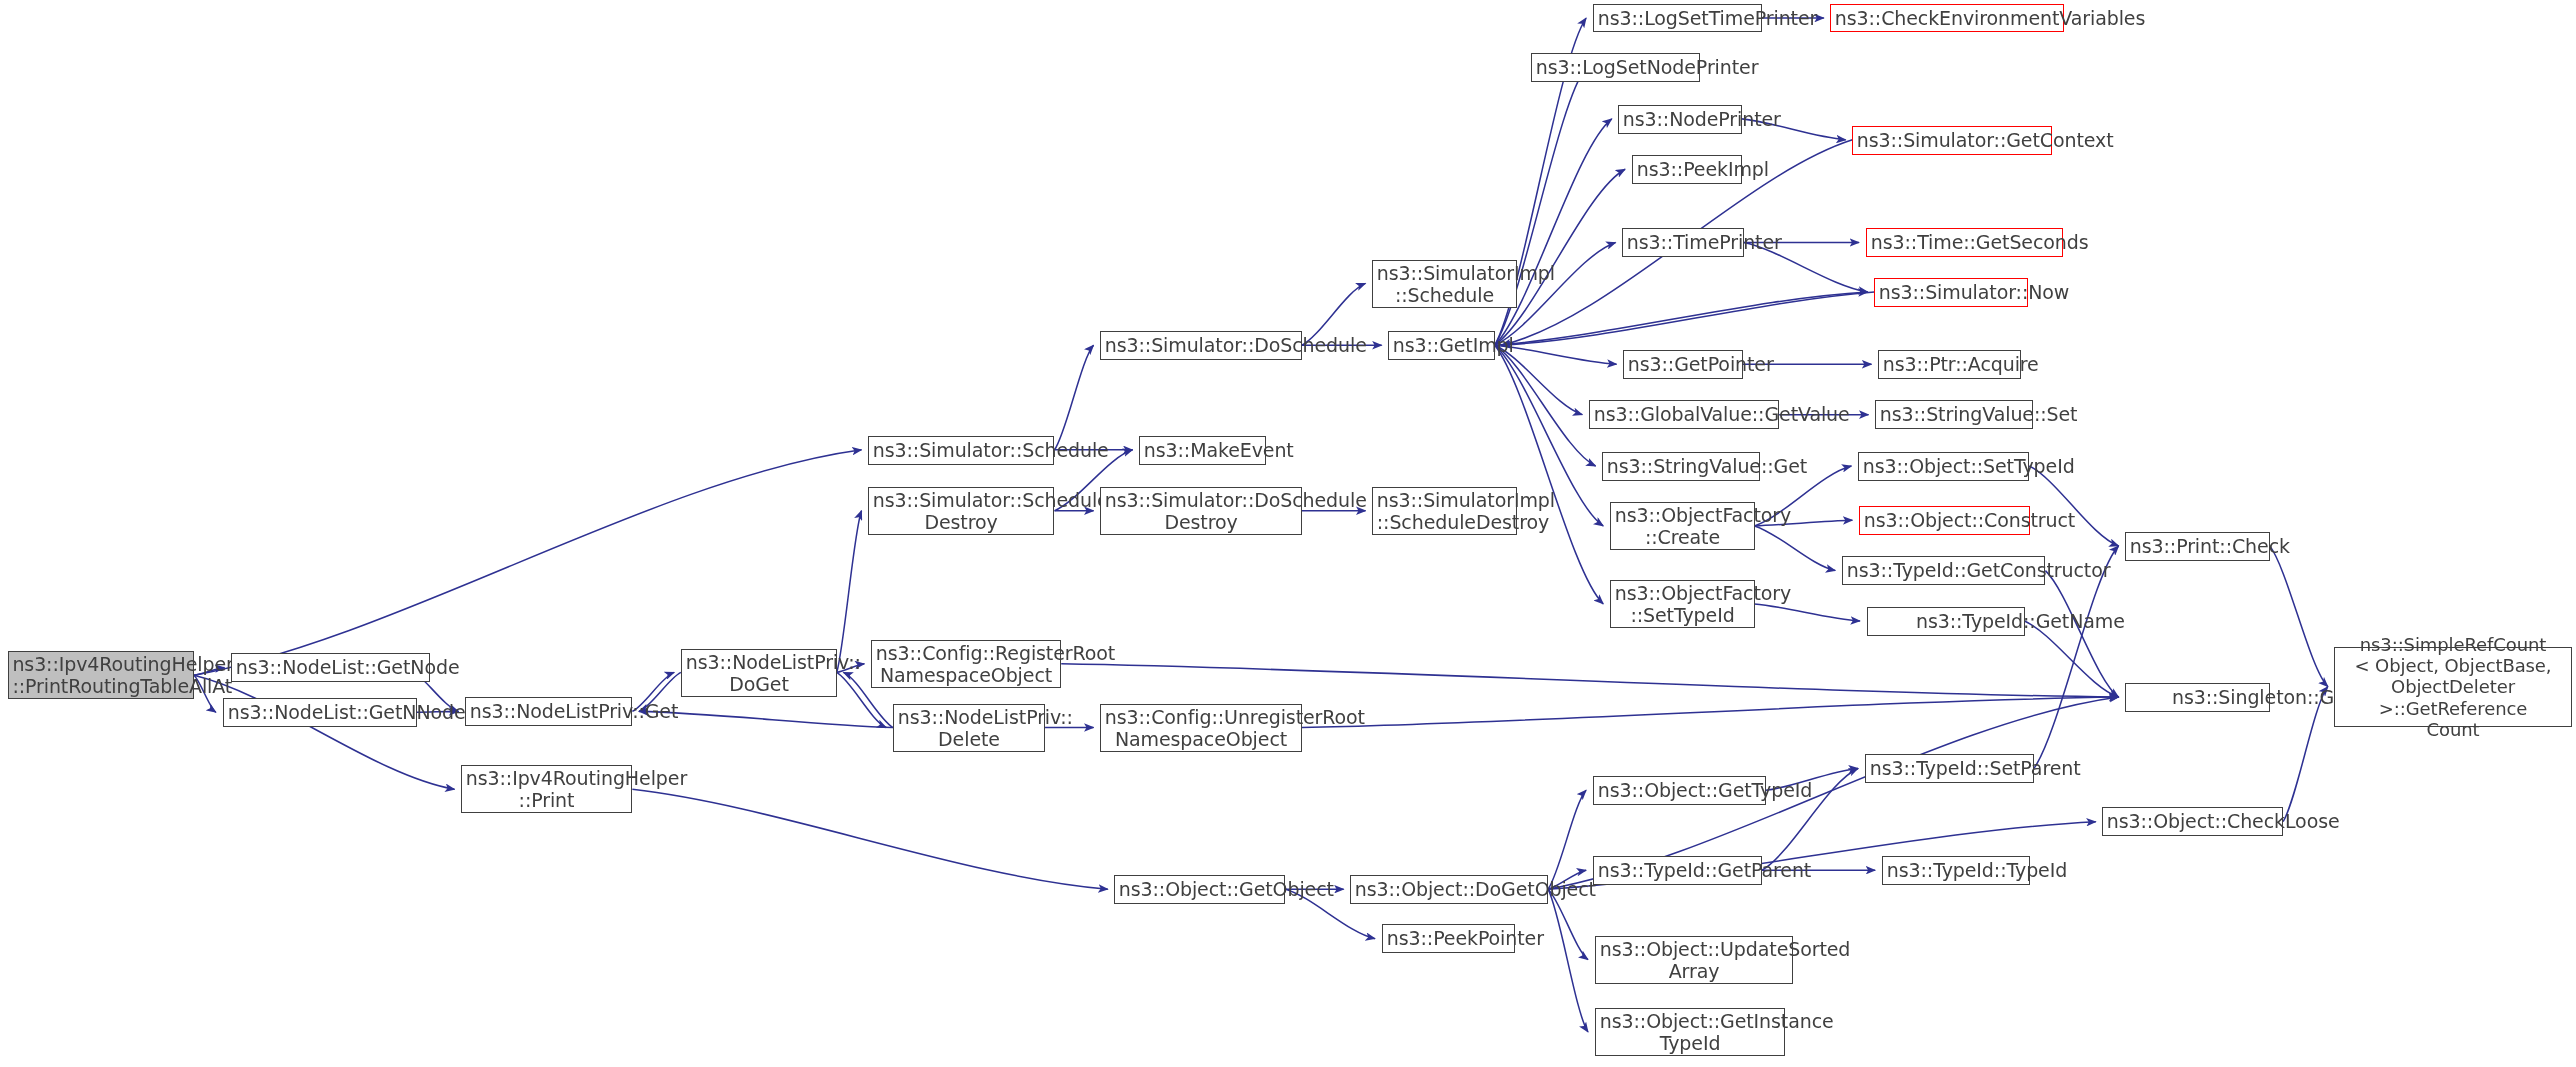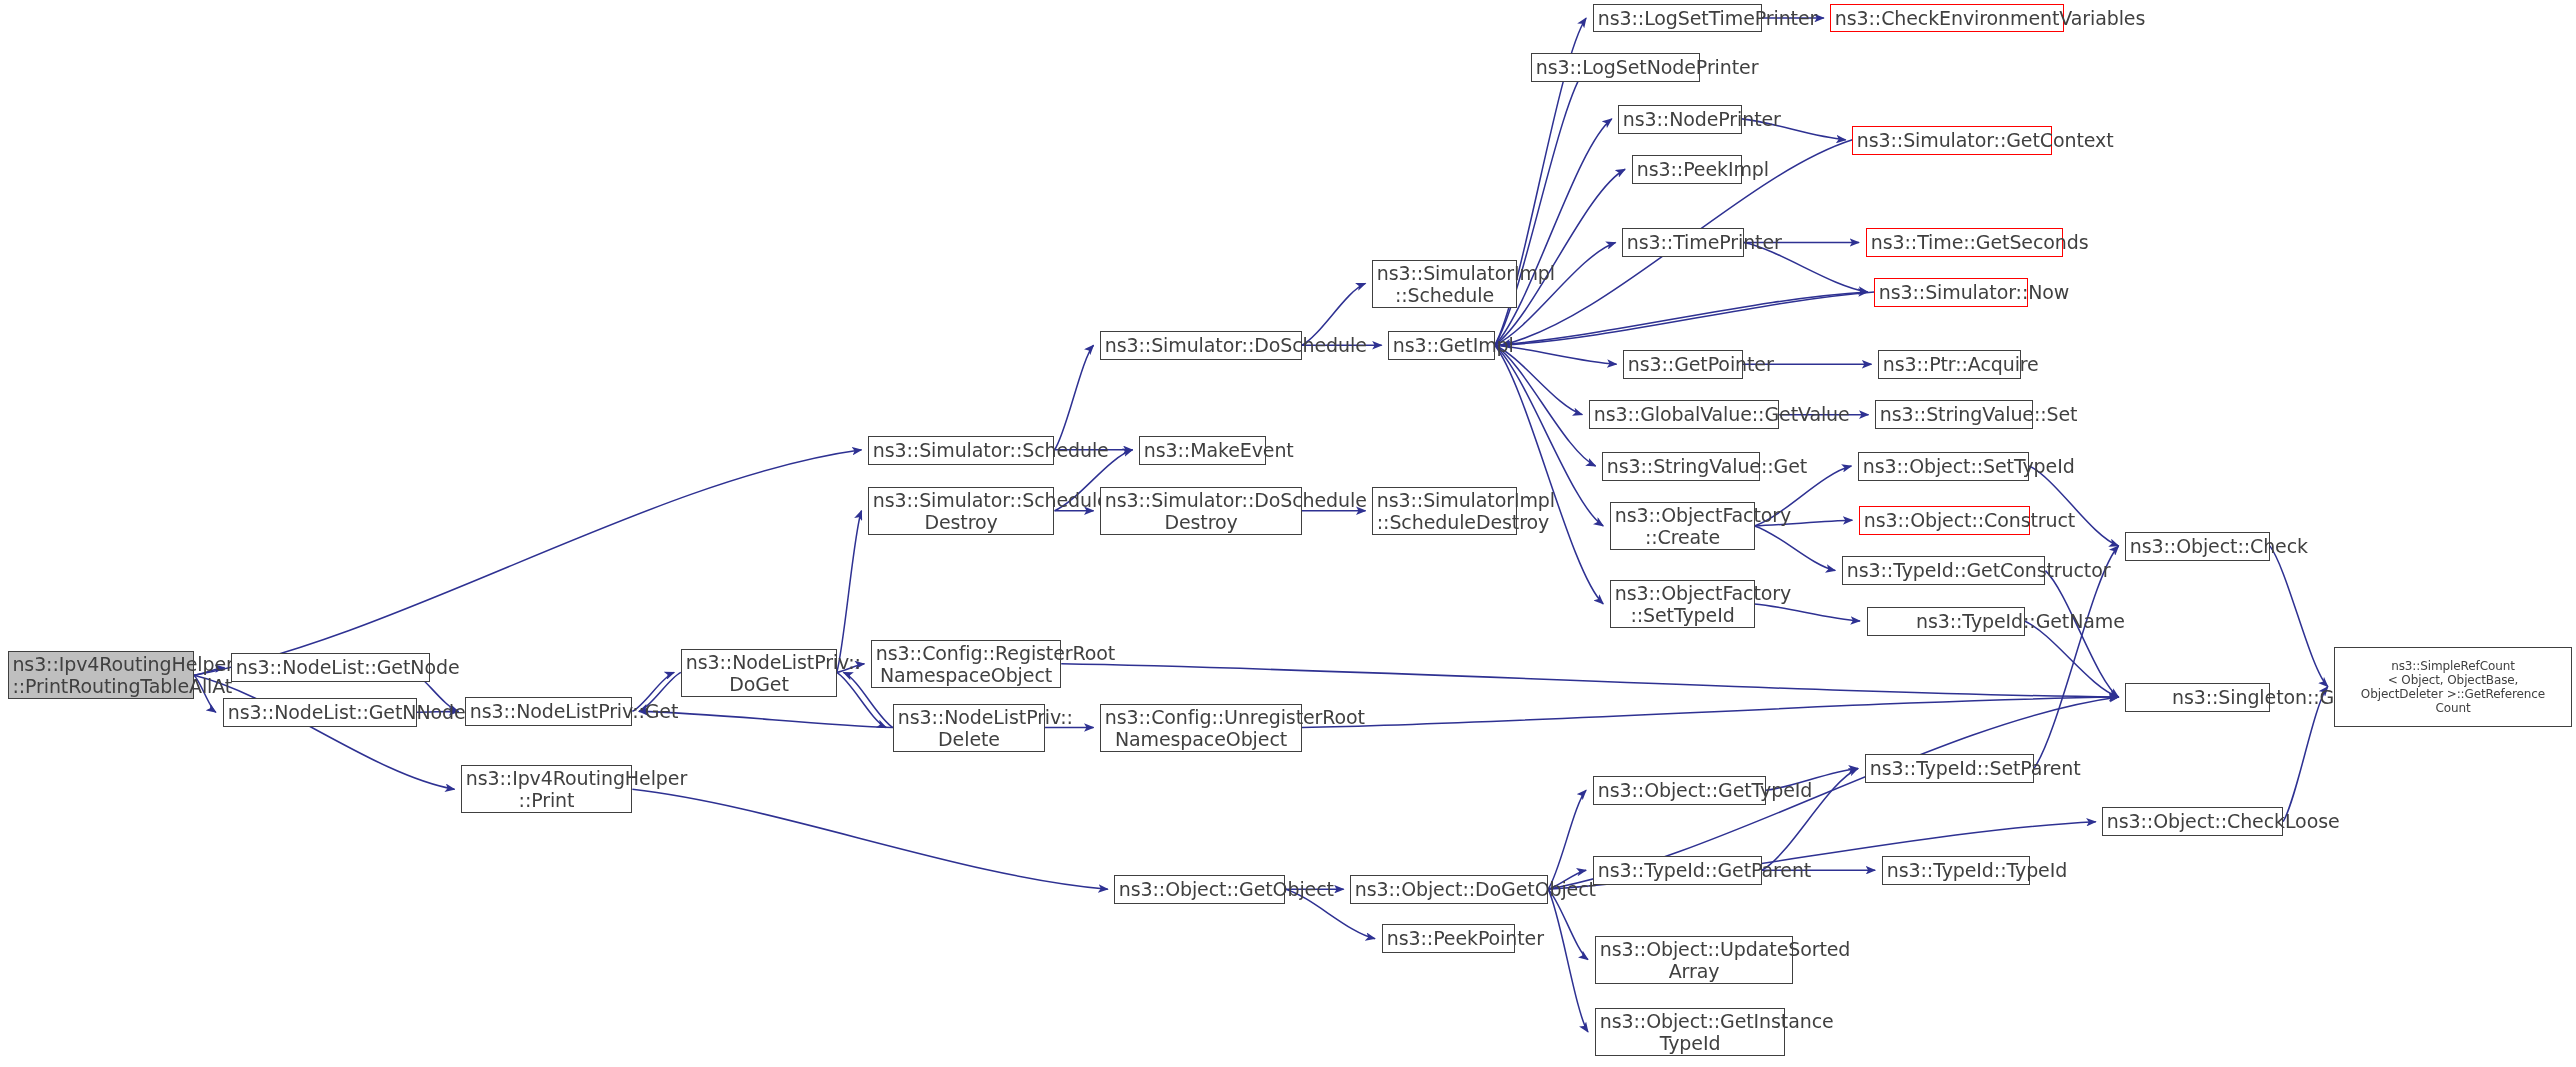--- a/index.html
+++ b/index.html
@@ -172,23 +172,23 @@
       <div class="node" style="left: 1875px; top: 400px; width: 158px; height: 28.5px;"><span class="lbl">ns3::StringValue::Set</span></div>
       <div class="node" style="left: 1602px; top: 452px; width: 158px; height: 28.5px;"><span class="lbl">ns3::StringValue::Get</span></div>
       <div class="node" style="left: 1858px; top: 452px; width: 171px; height: 28.5px;"><span class="lbl">ns3::Object::SetTypeId</span></div>
       <div class="node" style="left: 1610px; top: 502px; width: 145px; height: 48px;"><span class="lbl">ns3::ObjectFactory
 ::Create</span></div>
       <div class="node red" style="left: 1859px; top: 506px; width: 171px; height: 28.5px;"><span class="lbl">ns3::Object::Construct</span></div>
       <div class="node" style="left: 1842px; top: 556px; width: 203px; height: 28.5px;"><span class="lbl">ns3::TypeId::GetConstructor</span></div>
       <div class="node" style="left: 1610px; top: 580px; width: 145px; height: 48px;"><span class="lbl">ns3::ObjectFactory
 ::SetTypeId</span></div>
       <div class="node" style="left: 1867px; top: 607px; width: 158px; height: 28.5px; padding-left: 48px;"><span class="lbl">ns3::TypeId::GetName</span></div>
-      <div class="node" style="left: 2125px; top: 532px; width: 145px; height: 28.5px;"><span class="lbl">ns3::Object::Check</span></div>
+      <div class="node" style="left: 2125px; top: 532px; width: 145px; height: 28.5px;"><span class="lbl">ns3::Print::Check</span></div>
       <div class="node" style="left: 2125px; top: 683px; width: 145px; height: 28.5px; padding-left: 46px;"><span class="lbl">ns3::Singleton::Get</span></div>
-      <div class="node" style="left: 2334px; top: 647px; width: 238px; height: 80px; font-size: 12px;"><span class="lbl">ns3::SimpleRefCount
+      <div class="node" style="left: 2334px; top: 647px; width: 238px; height: 80px; font-size: 18px;"><span class="lbl">ns3::SimpleRefCount
 &lt; Object, ObjectBase,
  ObjectDeleter &gt;::GetReference
 Count</span></div>
       <div class="node" style="left: 1593px; top: 776px; width: 173px; height: 28.5px;"><span class="lbl">ns3::Object::GetTypeId</span></div>
       <div class="node" style="left: 1865px; top: 754px; width: 169px; height: 28.5px;"><span class="lbl">ns3::TypeId::SetParent</span></div>
       <div class="node" style="left: 1593px; top: 856px; width: 169px; height: 28.5px;"><span class="lbl">ns3::TypeId::GetParent</span></div>
       <div class="node" style="left: 1882px; top: 856px; width: 148px; height: 28.5px;"><span class="lbl">ns3::TypeId::TypeId</span></div>
       <div class="node" style="left: 2102px; top: 807px; width: 181px; height: 28.5px;"><span class="lbl">ns3::Object::CheckLoose</span></div>
       <div class="node" style="left: 1114px; top: 875px; width: 171px; height: 28.5px;"><span class="lbl">ns3::Object::GetObject</span></div>
       <div class="node" style="left: 1350px; top: 875px; width: 198px; height: 28.5px;"><span class="lbl">ns3::Object::DoGetObject</span></div>

